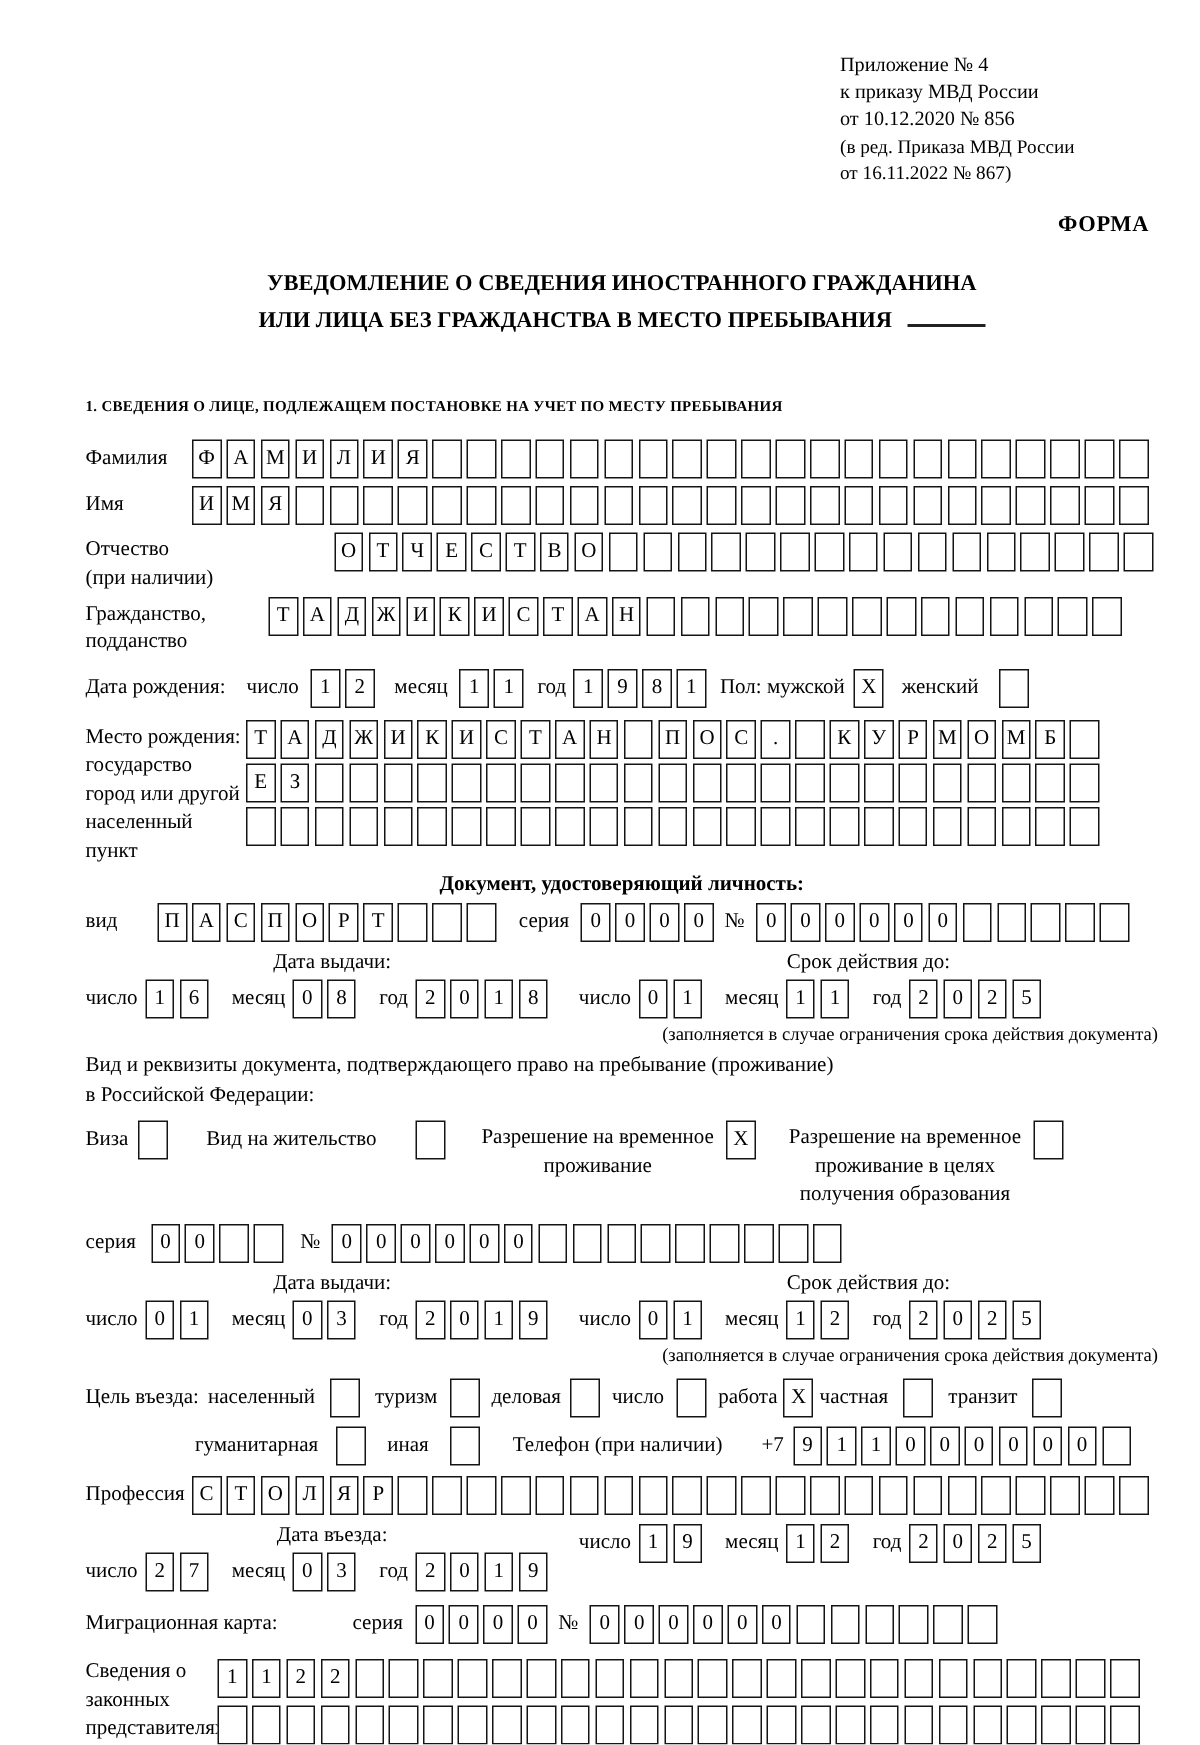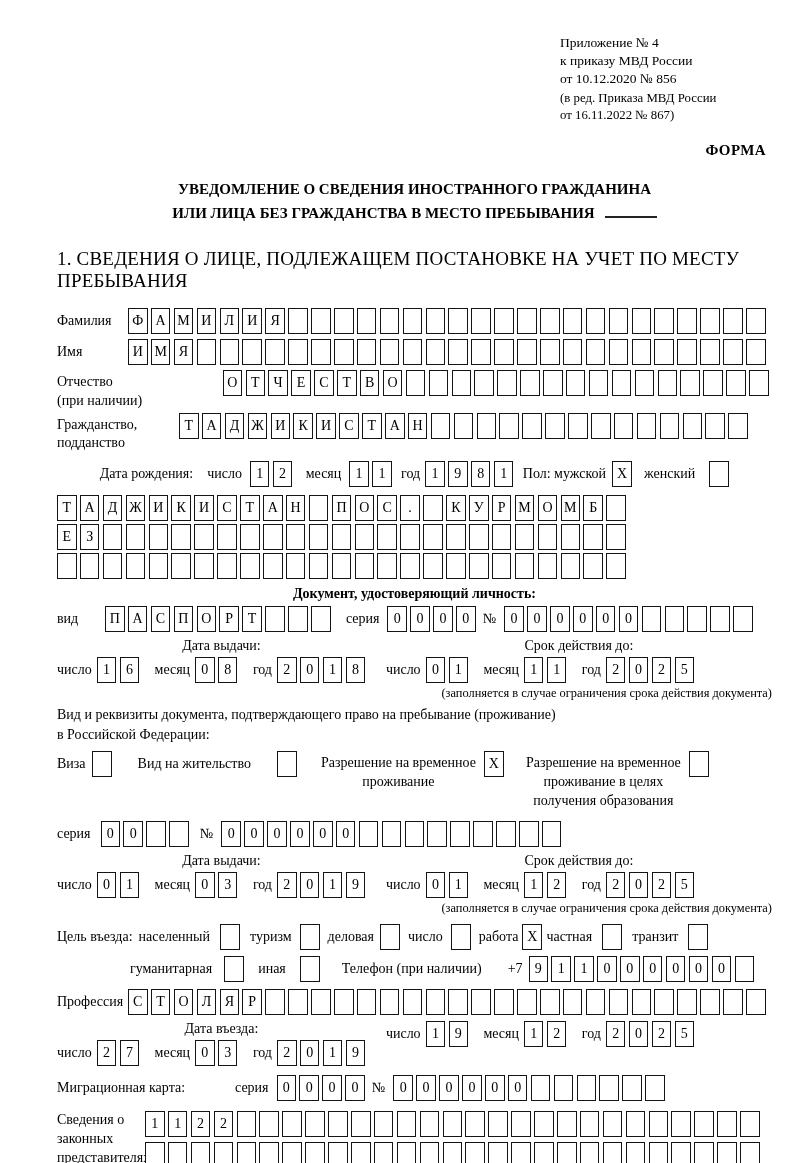--- a/index.html
+++ b/index.html
@@ -6,21 +6,21 @@
   body{width:800px;height:1163px;overflow:hidden;color:#000;
        font-family:"Liberation Serif","DejaVu Serif",serif;font-size:14px;}
   .page{padding:34px 28px 0 57px;}
   
   .appendix{margin-left:auto;width:212px;font-size:13.5px;line-height:1.32;}
   .appendix-edit{font-size:12.8px;margin-top:3px;line-height:1.32;}
   .forma{text-align:right;font-weight:bold;font-size:15px;margin-top:18px;padding-right:6px;letter-spacing:.4px;}
   
   .title{margin-top:20px;text-align:center;font-weight:bold;font-size:15px;line-height:1.45;}
   .title-underline{display:inline-block;width:52px;border-bottom:2px solid #222;margin-left:10px;height:1em;vertical-align:baseline;}
-  .sec-heading{margin-top:23px;font-weight:normal;font-size:19px;letter-spacing:.2px;}
+  .sec-heading{margin-top:40px;font-weight:bold;font-size:10px;letter-spacing:.2px;}
   
   .row{display:flex;align-items:flex-start;}
   .lblcol{flex:0 0 auto;line-height:26px;}
   .lbl2{line-height:1.35;padding-top:3px;}
   .cells{display:flex;flex-wrap:nowrap;}
   .cell{box-sizing:border-box;flex:0 0 19.5px;width:19.5px;height:26px;border:1.6px solid #141414;
         margin-right:3.4px;display:inline-flex;align-items:center;justify-content:center;
         font-size:14px;background:#fff;}
   .checkbox{box-sizing:border-box;width:20px;height:26px;border:1.6px solid #141414;
         display:inline-flex;align-items:center;justify-content:center;font-size:14px;flex:0 0 auto;}
@@ -194,21 +194,21 @@
         <span class="cell"></span>
         <span class="cell"></span>
         <span class="cell"></span>
         <span class="cell"></span>
         <span class="cell"></span>
         <span class="cell"></span>
         <span class="cell"></span>
       </div>
   </div>
 
-  <div class="row" style="margin-top:8px;align-items:center;justify-content:center;">
+  <div class="row" style="margin-top:8px;align-items:center;">
     <span>Дата рождения:</span>
     <span class="sp" style="width:14px;"></span>
     <span>число</span>
     <span class="sp" style="width:8px;"></span>
     <span class="cells">
         <span class="cell">1</span>
         <span class="cell">2</span>
       </span>
     <span class="sp" style="width:10px;"></span>
     <span>месяц</span>
@@ -230,20 +230,26 @@
     <span>Пол: мужской</span>
     <span class="sp" style="width:6px;"></span>
     <span class="checkbox">X</span>
     <span class="sp" style="width:12px;"></span>
     <span>женский</span>
     <span class="sp" style="width:14px;"></span>
     <span class="checkbox"></span>
   </div>
 
   <div class="row" style="margin-top:8px;">
+    <div class="lbl2" style="width:107px;">
+      <div>Место рождения:</div>
+      <div>государство</div>
+      <div>город или другой</div>
+      <div>населенный пункт</div>
+    </div>
     <div class="cellstack">
       <div class="cells">
           <span class="cell">Т</span>
           <span class="cell">А</span>
           <span class="cell">Д</span>
           <span class="cell">Ж</span>
           <span class="cell">И</span>
           <span class="cell">К</span>
           <span class="cell">И</span>
           <span class="cell">С</span>

